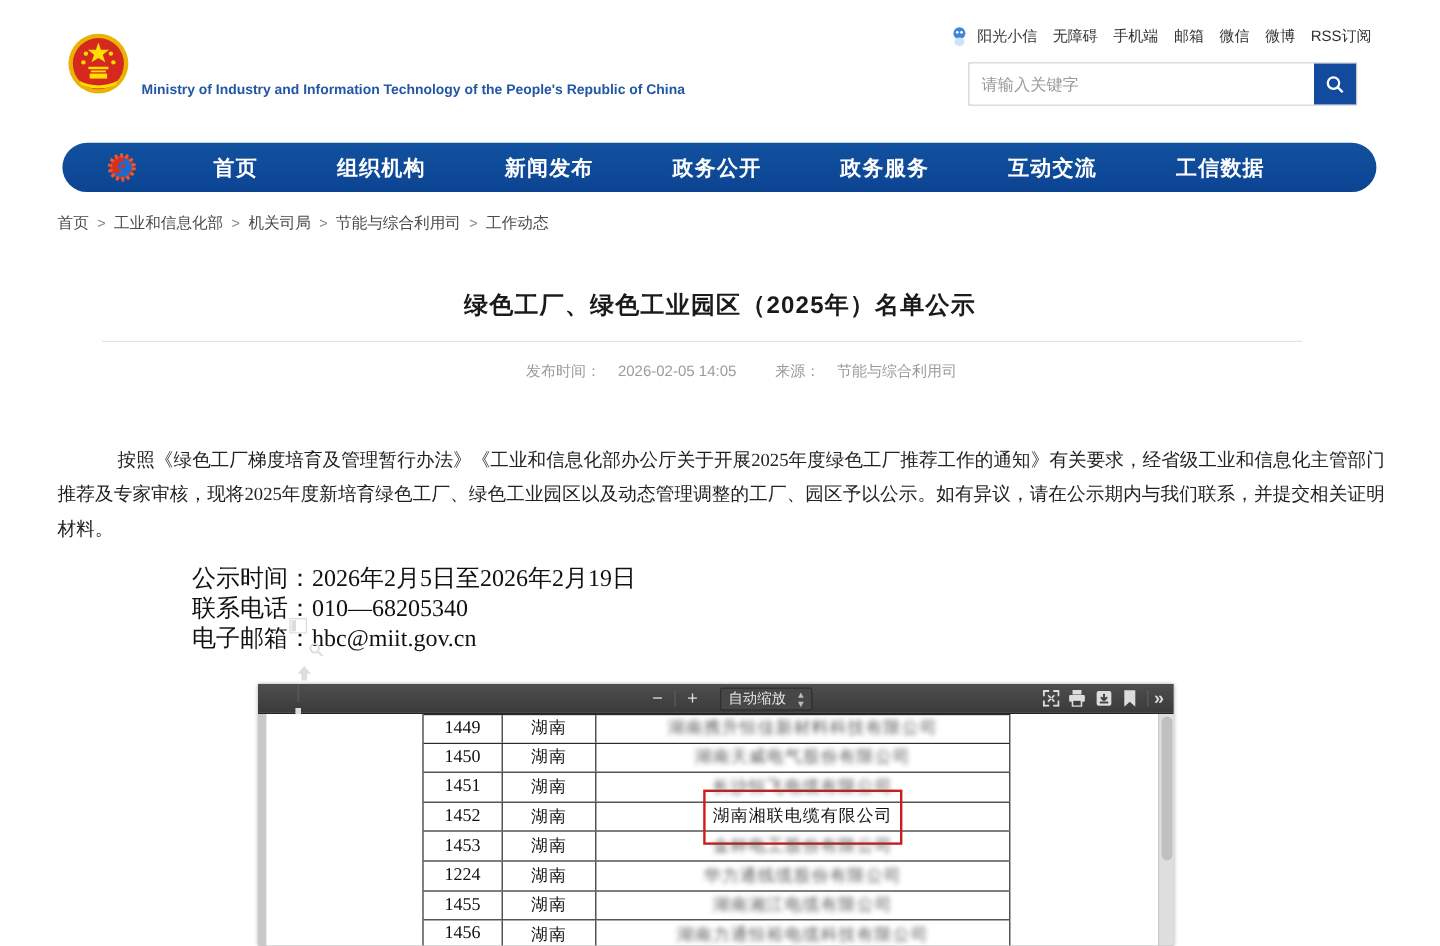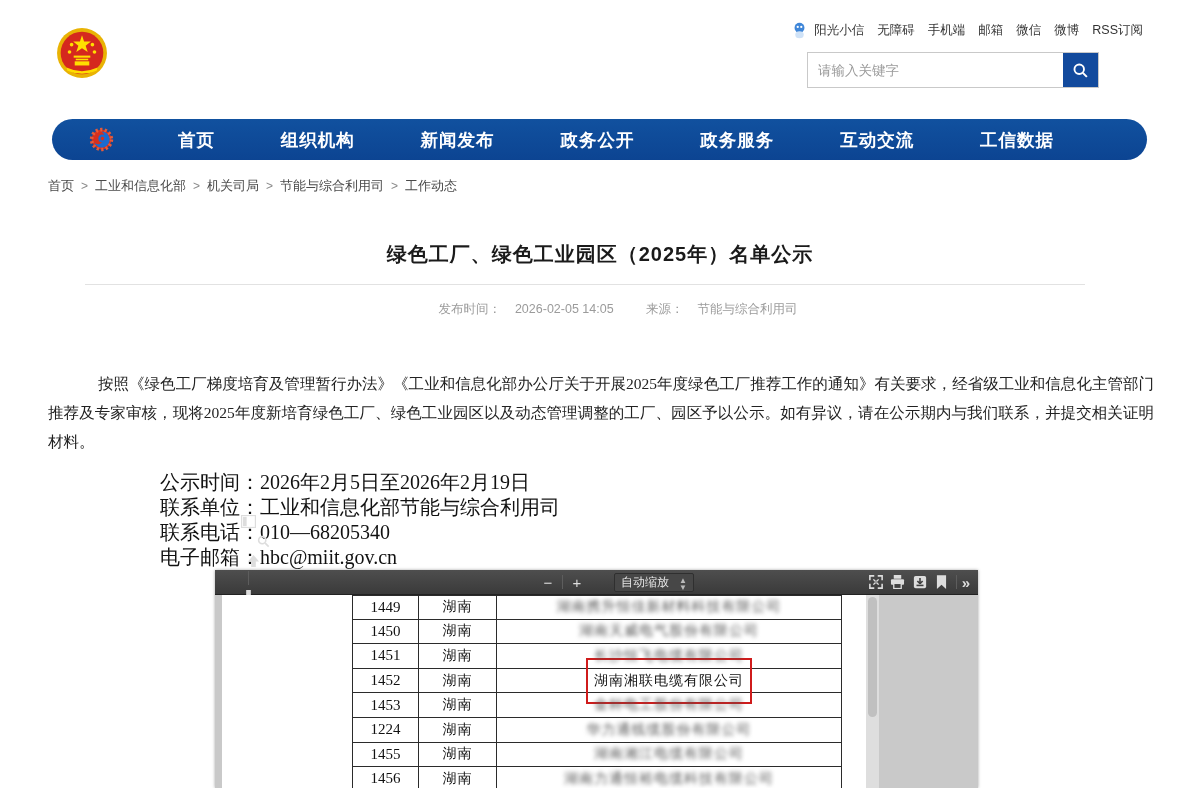--- a/index.html
+++ b/index.html
@@ -10,21 +10,21 @@
   #header { position:absolute; left:0; top:0; width:1200px; height:112px; background:#fff; }
   #emblem { position:absolute; left:56px; top:26px; width:52px; height:54px; }
   #site-title-cn { position:absolute; left:116px; top:28px; font-size:30px; font-weight:bold;
                    color:#2256a6; letter-spacing:1px; white-space:nowrap; }
   #site-title-en { position:absolute; left:118px; top:68px; font-size:11.6px; font-weight:bold;
                    color:#2256a6; white-space:nowrap; }
   #top-links { position:absolute; right:57px; top:22px; display:flex; align-items:center;
                gap:13px; font-size:12.5px; color:#333; }
   #top-links .lnk { cursor:pointer; white-space:nowrap; }
   #mascot-icon { width:15px; height:17px; display:inline-block; margin-right:-6px; }
-  #search-box { position:absolute; left:807px; top:52px; width:292px; height:36px;
+  #search-box { position:absolute; left:807px; top:52px; width:324px; height:36px;
                 border:1px solid #c9c9c9; background:#fff; display:flex; }
   #search-input { flex:1; border:none; outline:none; padding:0 10px; font-size:13.5px; color:#333;
                   font-family:"Liberation Sans",sans-serif; }
   #search-input::placeholder { color:#9a9a9a; }
   #search-btn { width:35px; height:34px; background:#124a9d; border:none; cursor:pointer;
                 display:flex; align-items:center; justify-content:center; }
 
   
   #nav { position:absolute; left:52px; top:119px; width:1095px; height:41px;
          background:linear-gradient(#11519f,#0c4492); border-radius:21px;
@@ -66,28 +66,28 @@
   .tb-icon svg { display:block; }
   .tb-sep { width:1px; height:14px; background:#5d5d5d; margin:0 3px; }
   #tb-left { display:flex; align-items:center; margin-left:7px;flex-direction:column; }
   #page-label { margin:0 4px 0 14px; color:#ddd; }
   #page-input { width:46px; height:17px; background:#5a5a5a; border:1px solid #333;
                 border-radius:2px; color:#fff; font-size:12px; text-align:right;
                 padding-right:5px; font-family:"Liberation Sans",sans-serif; }
   #page-total { margin-left:5px; color:#ddd; }
   #tb-center { position:absolute; left:322px; display:flex; align-items:center; }
   .zoom-btn { font-size:15px; width:22px; text-align:center; cursor:pointer; color:#ddd; }
-  #zoom-select { margin-left:26px; height:19px; padding:0 6px; display:flex; align-items:flex-end;
-                 background:#474747; border:1px solid #2f2f2f; border-radius:2px; cursor:pointer; }
+  #zoom-select { margin-left:12px; height:19px; padding:0 6px; display:flex; align-items:flex-end;
+                 background:#474747; border:1px solid #2f2f2f; border-radius:2px; cursor:pointer;font-family:Liberation Mono, monospace; }
   #zoom-caret { margin-left:10px; font-size:8px; line-height:7px; color:#bbb; display:flex;
                 flex-direction:column; }
   #tb-right { position:absolute; right:8px; display:flex; align-items:center; }
   #tb-chevrons { font-size:15px; font-weight:bold; color:#ddd; cursor:pointer; margin-left:2px; }
 
-  #pdf-content { position:absolute; left:0; top:25px; width:664px; height:193px; overflow:hidden; }
+  #pdf-content { position:absolute; left:0; top:25px; width:764px; height:193px; overflow:hidden; }
   #pdf-page { position:absolute; left:7px; top:0; width:743px; height:193px; background:#fff; }
   #pdf-scrollbar { position:absolute; right:0; top:0; width:13px; height:193px; background:#dedede; }
   #pdf-scroll-thumb { position:absolute; left:2px; top:2px; width:9px; height:120px;
                       background:#c0c0c0; border-radius:5px; }
 
   #ptable { position:absolute; left:130px; top:0; border-left:1px solid #2b2b2b;
             font-family:"Liberation Serif", serif; }
   .prow { display:flex; border-bottom:1px solid #2b2b2b; height:24.6px; }
   .prow:first-child { border-top:1px solid #2b2b2b; }
   .pcell { border-right:1px solid #2b2b2b; display:flex; align-items:center;
@@ -108,20 +108,21 @@
     <polygon points="50,16 54,28 67,28 57,36 61,48 50,41 39,48 43,36 33,28 46,28" fill="#ffde00"></polygon>
     <circle cx="30" cy="34" r="3.5" fill="#ffde00"></circle>
     <circle cx="70" cy="34" r="3.5" fill="#ffde00"></circle>
     <circle cx="26" cy="48" r="3.5" fill="#ffde00"></circle>
     <circle cx="74" cy="48" r="3.5" fill="#ffde00"></circle>
     <rect x="34" y="55" width="32" height="4" fill="#ffde00"></rect>
     <rect x="38" y="61" width="24" height="3" fill="#ffde00"></rect>
     <rect x="36" y="66" width="28" height="8" fill="#ffde00"></rect>
     <path d="M20,78 Q50,92 80,78 L78,84 Q50,96 22,84 Z" fill="#ffde00"></path>
   </svg>
+  <div id="site-title-en">Ministry of Industry and Information Technology of the People's Republic of China</div>
 
   <div id="top-links">
     <svg id="mascot-icon" viewBox="0 0 20 24">
       <circle cx="10" cy="8" r="7" fill="#3f86d8"></circle>
       <circle cx="7.5" cy="7" r="1.6" fill="#fff"></circle>
       <circle cx="12.5" cy="7" r="1.6" fill="#fff"></circle>
       <ellipse cx="10" cy="18" rx="6" ry="5" fill="#cfe2f7"></ellipse>
     </svg>
     <span class="lnk">阳光小信</span>
     <span class="lnk">无障碍</span>
@@ -177,21 +178,20 @@
 <div id="title-divider"></div>
 <div id="article-meta">
   <span>发布时间：</span><span>2026-02-05 14:05</span>
   <span style="margin-left:22px;">来源：</span><span>节能与综合利用司</span>
 </div>
 
 <div id="article-body">按照《绿色工厂梯度培育及管理暂行办法》《工业和信息化部办公厅关于开展2025年度绿色工厂推荐工作的通知》有关要求，经省级工业和信息化主管部门推荐及专家审核，现将2025年度新培育绿色工厂、绿色工业园区以及动态管理调整的工厂、园区予以公示。如有异议，请在公示期内与我们联系，并提交相关证明材料。</div>
 
 <div id="contact-block">
   <div class="cline"><span>公示时间：</span><span>2026年2月5日至2026年2月19日</span></div>
-  <div class="cline"><span>联系单位：</span><span>工业和信息化部节能与综合利用司</span></div>
   <div class="cline"><span>联系电话：</span><span>010—68205340</span></div>
   <div class="cline"><span>电子邮箱：</span><span>hbc@miit.gov.cn</span></div>
 </div>
 
 <div id="pdf">
   <div id="pdf-toolbar">
     <div id="tb-left">
       <span class="tb-icon">
         <svg width="15" height="13" viewBox="0 0 16 14">
             <rect x="0.5" y="0.5" width="15" height="13" fill="none" stroke="#ddd" stroke-width="1.4"></rect>

